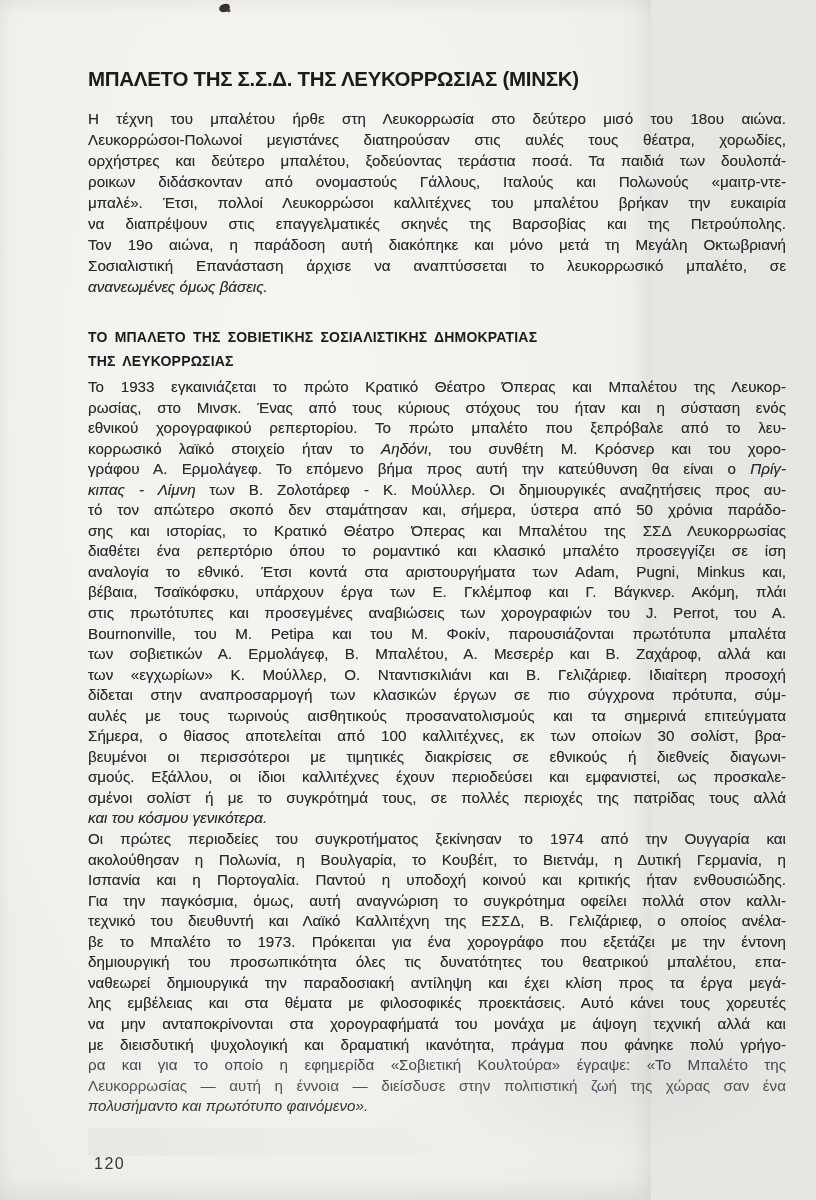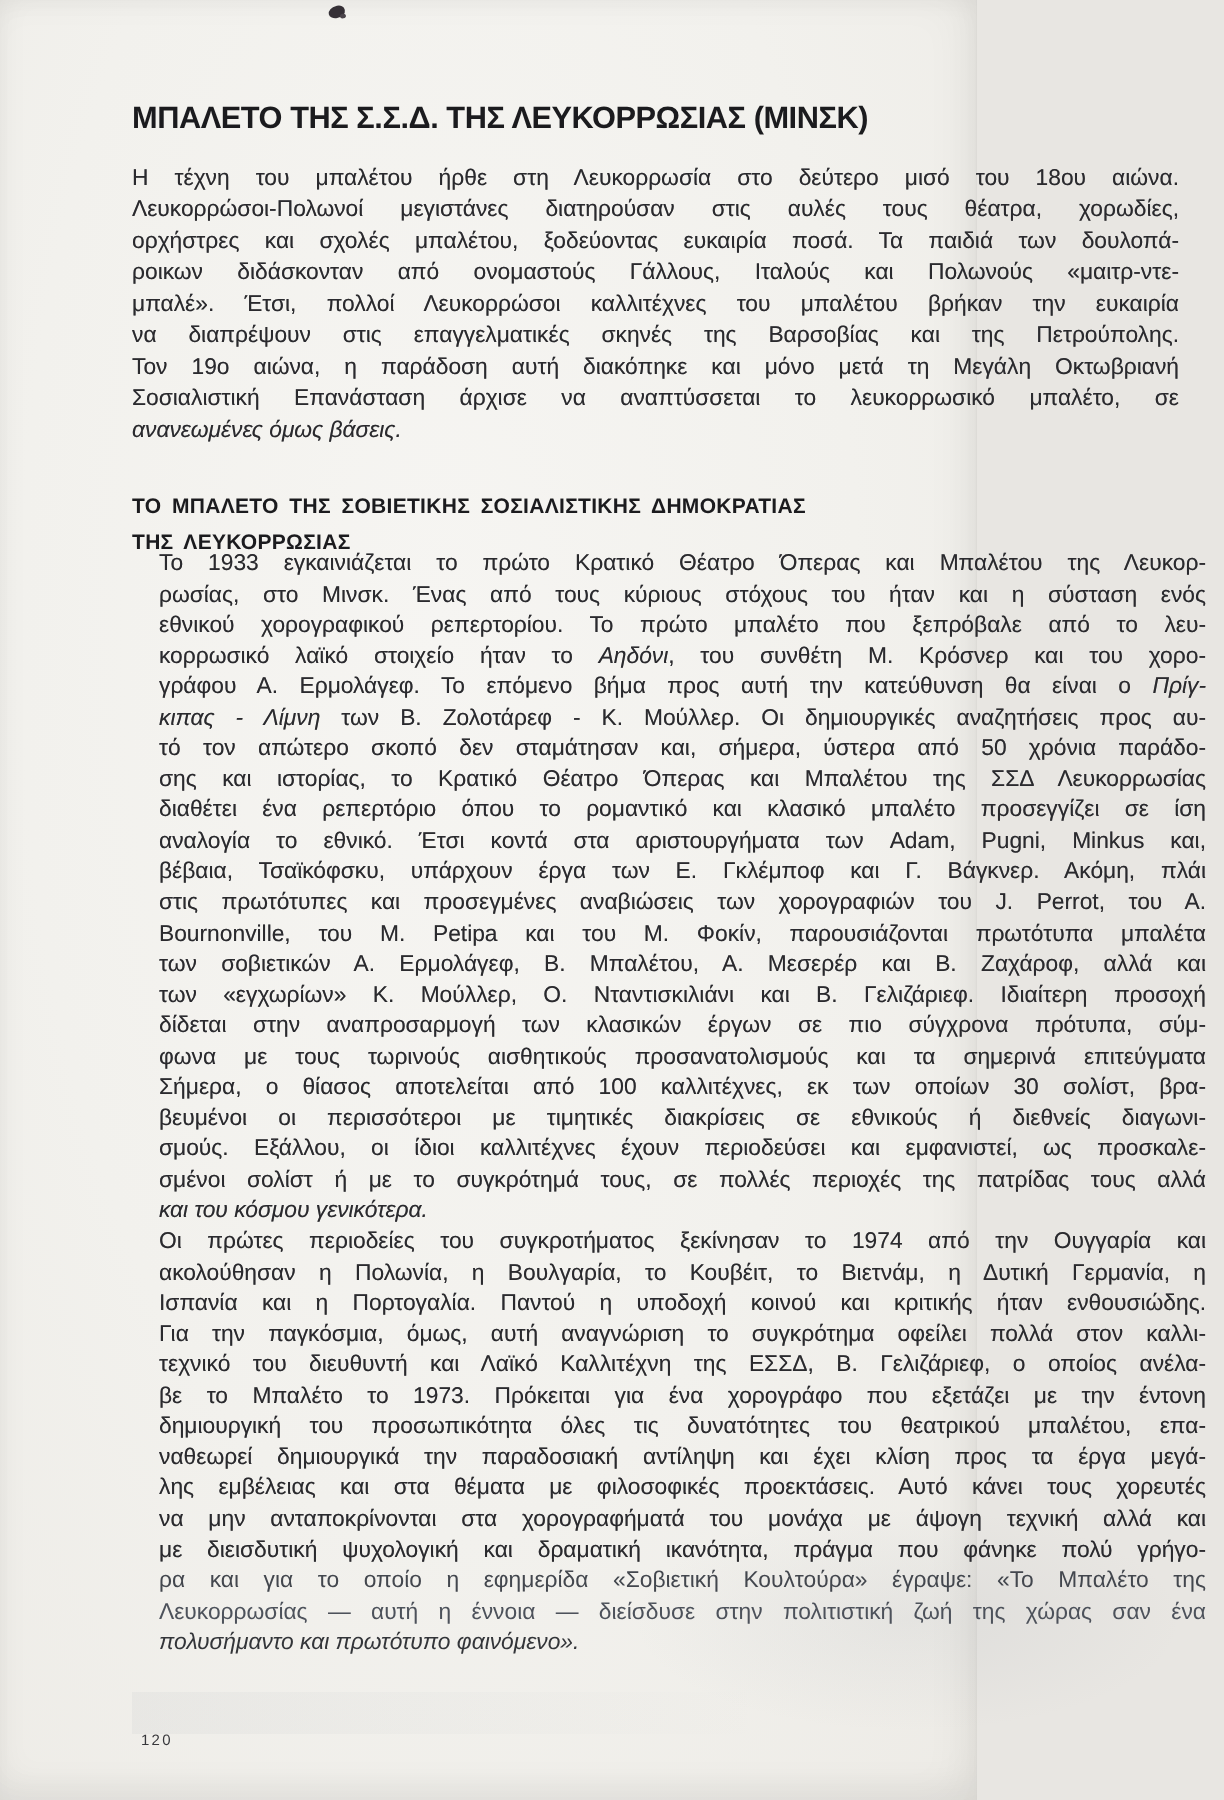--- a/index.html
+++ b/index.html
@@ -59,69 +59,69 @@
     text-align-last:justify;
     -moz-text-align-last:justify;
   }
   .ln.end{text-align-last:left;font-style:italic;-moz-text-align-last:left;}
   .ln i{font-style:italic;}
   .ln.f1{color:#43474e;text-shadow:none;}
   .ln.f2{color:#4d525b;text-shadow:none;}
   .ln.f3{color:#333539;text-shadow:none;}
   .pageno{
     position:absolute;left:94px;top:1155px;
-    font-size:10px;letter-spacing:1.5px;color:#37373b;
+    font-size:16px;letter-spacing:1.5px;color:#37373b;
   }
 </style>
 </head>
 <body>
 
 <div class="page">
 
   <div class="smudge"></div>
   <div class="smear-a"></div>
   <div class="smear-b"></div>
 
   <h1 class="title">ΜΠΑΛΕΤΟ ΤΗΣ Σ.Σ.Δ. ΤΗΣ ΛΕΥΚΟΡΡΩΣΙΑΣ (ΜΙΝΣΚ)</h1>
 
   <div class="para" id="intro" style="top: 108px;">
     <div class="ln">Η τέχνη του μπαλέτου ήρθε στη Λευκορρωσία στο δεύτερο μισό του 18ου αιώνα.</div>
     <div class="ln">Λευκορρώσοι-Πολωνοί μεγιστάνες διατηρούσαν στις αυλές τους θέατρα, χορωδίες,</div>
-    <div class="ln">ορχήστρες και σχολές μπαλέτου, ξοδεύοντας ευκαιρία ποσά. Τα παιδιά των δουλοπά-</div>
+    <div class="ln">ορχήστρες και δεύτερο μπαλέτου, ξοδεύοντας τεράστια ποσά. Τα παιδιά των δουλοπά-</div>
     <div class="ln">ροικων διδάσκονταν από ονομαστούς Γάλλους, Ιταλούς και Πολωνούς «μαιτρ-ντε-</div>
     <div class="ln">μπαλέ». Έτσι, πολλοί Λευκορρώσοι καλλιτέχνες του μπαλέτου βρήκαν την ευκαιρία</div>
     <div class="ln">να διαπρέψουν στις επαγγελματικές σκηνές της Βαρσοβίας και της Πετρούπολης.</div>
     <div class="ln">Τον 19ο αιώνα, η παράδοση αυτή διακόπηκε και μόνο μετά τη Μεγάλη Οκτωβριανή</div>
     <div class="ln">Σοσιαλιστική Επανάσταση άρχισε να αναπτύσσεται το λευκορρωσικό μπαλέτο, σε</div>
     <div class="ln end">ανανεωμένες όμως βάσεις.</div>
   </div>
 
   <h2 class="heading">
     <div>ΤΟ ΜΠΑΛΕΤΟ ΤΗΣ ΣΟΒΙΕΤΙΚΗΣ ΣΟΣΙΑΛΙΣΤΙΚΗΣ ΔΗΜΟΚΡΑΤΙΑΣ</div>
     <div>ΤΗΣ ΛΕΥΚΟΡΡΩΣΙΑΣ</div>
   </h2>
 
-  <div class="para" id="main" style="top: 366px; margin-left: 18px;">
+  <div class="para" id="main" style="top: 377px;">
     <div class="ln">Το 1933 εγκαινιάζεται το πρώτο Κρατικό Θέατρο Όπερας και Μπαλέτου της Λευκορ-</div>
     <div class="ln">ρωσίας, στο Μινσκ. Ένας από τους κύριους στόχους του ήταν και η σύσταση ενός</div>
     <div class="ln">εθνικού χορογραφικού ρεπερτορίου. Το πρώτο μπαλέτο που ξεπρόβαλε από το λευ-</div>
     <div class="ln"><span>κορρωσικό λαϊκό στοιχείο ήταν το </span><i>Αηδόνι</i><span>, του συνθέτη Μ. Κρόσνερ και του χορο-</span></div>
     <div class="ln"><span>γράφου Α. Ερμολάγεφ. Το επόμενο βήμα προς αυτή την κατεύθυνση θα είναι ο </span><i>Πρίγ-</i></div>
     <div class="ln"><i>κιπας - Λίμνη</i><span> των Β. Ζολοτάρεφ - Κ. Μούλλερ. Οι δημιουργικές αναζητήσεις προς αυ-</span></div>
     <div class="ln">τό τον απώτερο σκοπό δεν σταμάτησαν και, σήμερα, ύστερα από 50 χρόνια παράδο-</div>
     <div class="ln">σης και ιστορίας, το Κρατικό Θέατρο Όπερας και Μπαλέτου της ΣΣΔ Λευκορρωσίας</div>
     <div class="ln">διαθέτει ένα ρεπερτόριο όπου το ρομαντικό και κλασικό μπαλέτο προσεγγίζει σε ίση</div>
     <div class="ln">αναλογία το εθνικό. Έτσι κοντά στα αριστουργήματα των Adam, Pugni, Minkus και,</div>
     <div class="ln">βέβαια, Τσαϊκόφσκυ, υπάρχουν έργα των Ε. Γκλέμποφ και Γ. Βάγκνερ. Ακόμη, πλάι</div>
     <div class="ln">στις πρωτότυπες και προσεγμένες αναβιώσεις των χορογραφιών του J. Perrot, του Α.</div>
     <div class="ln">Bournonville, του M. Petipa και του Μ. Φοκίν, παρουσιάζονται πρωτότυπα μπαλέτα</div>
     <div class="ln">των σοβιετικών Α. Ερμολάγεφ, Β. Μπαλέτου, Α. Μεσερέρ και Β. Ζαχάροφ, αλλά και</div>
     <div class="ln">των «εγχωρίων» Κ. Μούλλερ, Ο. Νταντισκιλιάνι και Β. Γελιζάριεφ. Ιδιαίτερη προσοχή</div>
     <div class="ln">δίδεται στην αναπροσαρμογή των κλασικών έργων σε πιο σύγχρονα πρότυπα, σύμ-</div>
-    <div class="ln">φωνα με τους τωρινούς αισθητικούς προσανατολισμούς και τα σημερινά επιτεύγματα</div>
+    <div class="ln">αυλές με τους τωρινούς αισθητικούς προσανατολισμούς και τα σημερινά επιτεύγματα</div>
     <div class="ln">Σήμερα, ο θίασος αποτελείται από 100 καλλιτέχνες, εκ των οποίων 30 σολίστ, βρα-</div>
     <div class="ln">βευμένοι οι περισσότεροι με τιμητικές διακρίσεις σε εθνικούς ή διεθνείς διαγωνι-</div>
     <div class="ln">σμούς. Εξάλλου, οι ίδιοι καλλιτέχνες έχουν περιοδεύσει και εμφανιστεί, ως προσκαλε-</div>
     <div class="ln">σμένοι σολίστ ή με το συγκρότημά τους, σε πολλές περιοχές της πατρίδας τους αλλά</div>
     <div class="ln end">και του κόσμου γενικότερα.</div>
     <div class="ln">Οι πρώτες περιοδείες του συγκροτήματος ξεκίνησαν το 1974 από την Ουγγαρία και</div>
     <div class="ln">ακολούθησαν η Πολωνία, η Βουλγαρία, το Κουβέιτ, το Βιετνάμ, η Δυτική Γερμανία, η</div>
     <div class="ln">Ισπανία και η Πορτογαλία. Παντού η υποδοχή κοινού και κριτικής ήταν ενθουσιώδης.</div>
     <div class="ln">Για την παγκόσμια, όμως, αυτή αναγνώριση το συγκρότημα οφείλει πολλά στον καλλι-</div>
     <div class="ln">τεχνικό του διευθυντή και Λαϊκό Καλλιτέχνη της ΕΣΣΔ, Β. Γελιζάριεφ, ο οποίος ανέλα-</div>

